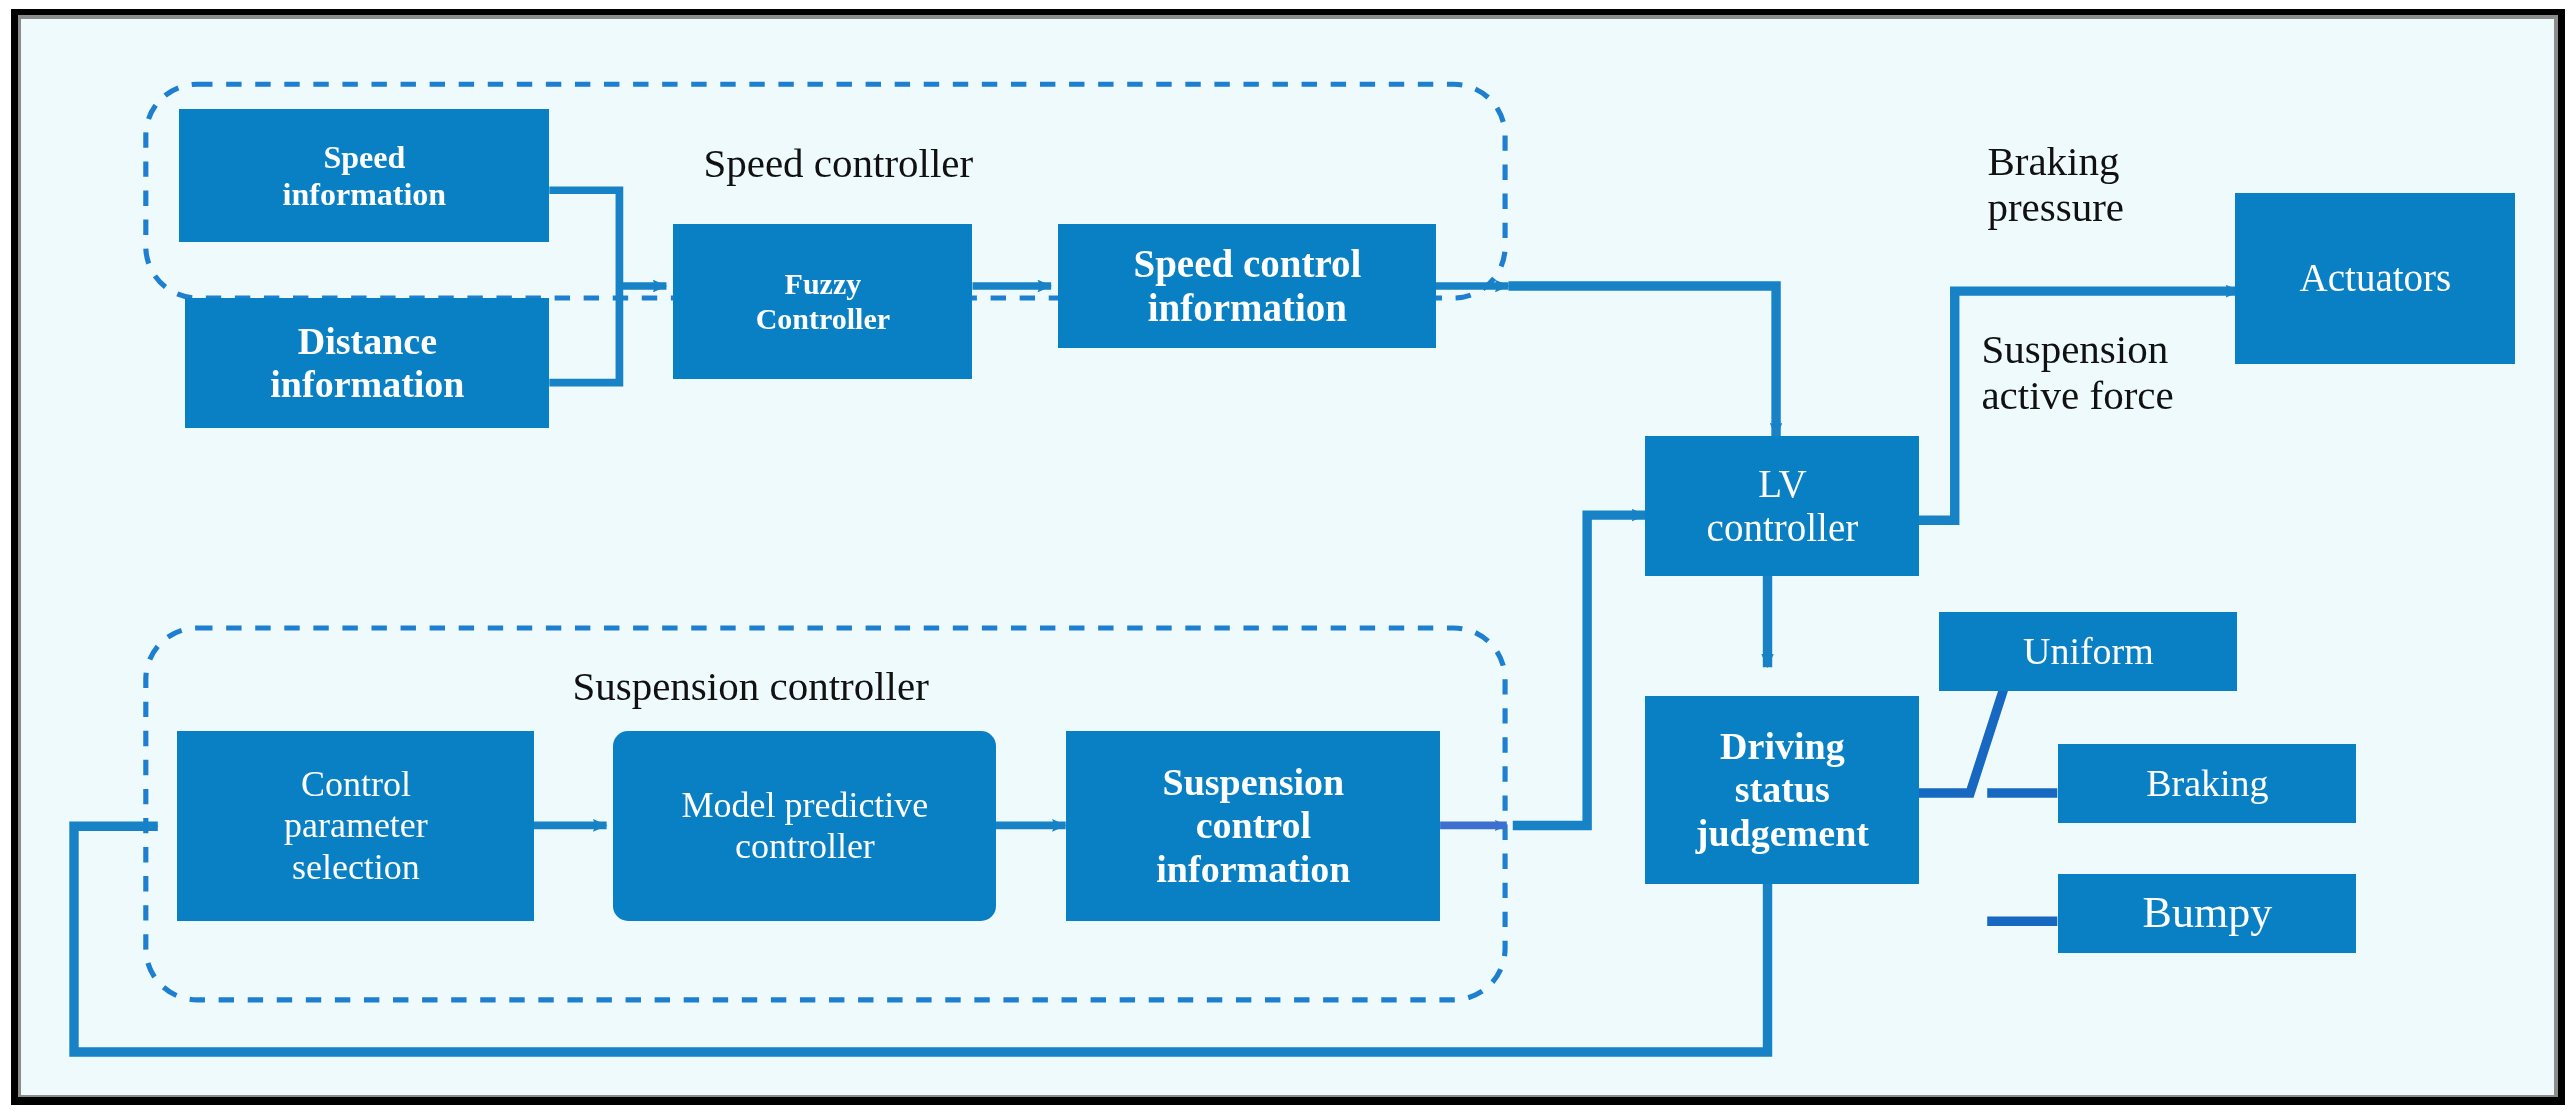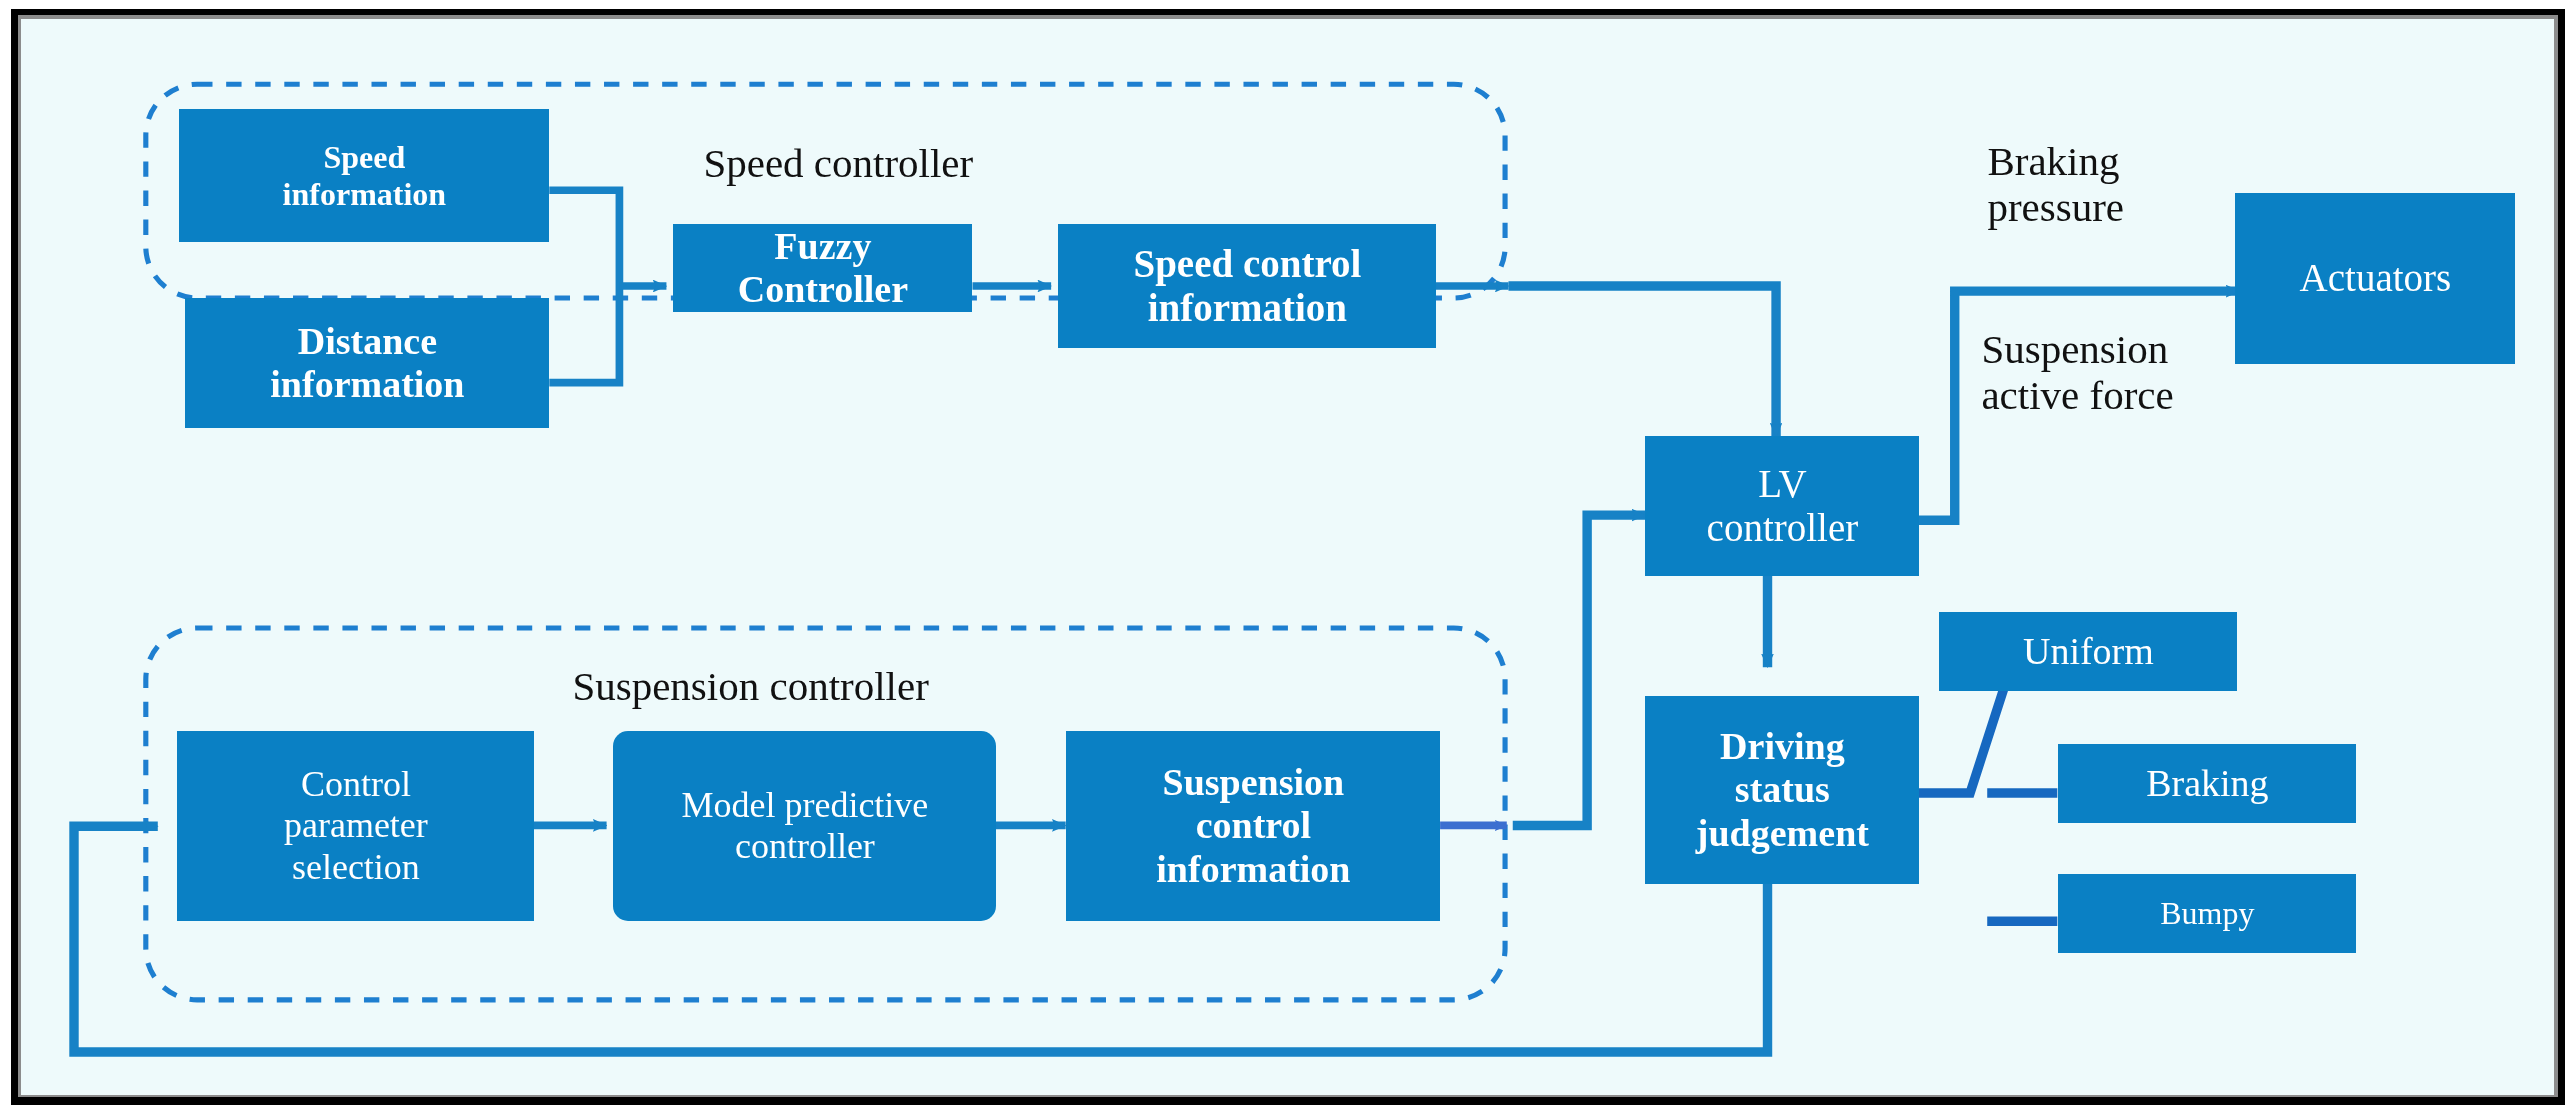--- a/index.html
+++ b/index.html
@@ -134,21 +134,21 @@
     <div class="group-label" style="left:682px; top:120px; font-size:41px;">Speed controller</div>
 
     <div class="group-label" style="left:551px; top:643px; font-size:41px;">Suspension controller</div>
 
     <div class="node-box bold" style="left: 158px; top: 90px; width: 370px; height: 133px; font-size: 32px; white-space: pre-line;">Speed
 information</div>
 
     <div class="node-box bold" style="left: 164px; top: 279px; width: 364px; height: 130px; font-size: 38px; white-space: pre-line;">Distance
 information</div>
 
-    <div class="node-box bold" style="left: 652px; top: 205px; width: 299px; height: 88px; font-size: 38px; white-space: pre-line;">Fuzzy
+    <div class="node-box bold" style="left: 652px; top: 205px; width: 299px; height: 155px; font-size: 30px; white-space: pre-line;">Fuzzy
 Controller</div>
 
     <div class="node-box bold" style="left: 1037px; top: 205px; width: 378px; height: 124px; font-size: 39px; white-space: pre-line;">Speed control
 information</div>
 
     <div class="node-box" style="left: 156px; top: 712px; width: 357px; height: 190px; font-size: 36px; white-space: pre-line;">Control
 parameter
 selection</div>
 
     <div class="node-box" style="left: 592px; top: 712px; width: 383px; height: 190px; font-size: 36px; white-space: pre-line; border-radius: 15px;">Model predictive
@@ -164,21 +164,21 @@
     <div class="node-box bold" style="left: 1624px; top: 648px; width: 274px; height: 188px; font-size: 38px; white-space: pre-line; margin-top: 29px;">Driving
 status
 judgement</div>
 
     <div class="node-box" style="left:2214px; top:174px; width:280px; height:171px; font-size:39px;">Actuators</div>
 
     <div class="node-box" style="left:1918px; top:593px; width:298px; height:79px; font-size:38px;">Uniform</div>
 
     <div class="node-box" style="left:2037px; top:725px; width:298px; height:79px; font-size:38px;">Braking</div>
 
-    <div class="node-box" style="left:2037px; top:855px; width:298px; height:79px; font-size:32px;">Bumpy</div>
+    <div class="node-box" style="left:2037px; top:855px; width:298px; height:79px; font-size:44px;">Bumpy</div>
 
     <div class="edge-label" style="left: 1966px; top: 120px; font-size: 41px; text-align: left; white-space: pre-line;">Braking
 pressure</div>
 
     <div class="edge-label" style="left: 1960px; top: 308px; font-size: 41px; text-align: left; white-space: pre-line;">Suspension
 active force</div>
 
   </div>
 </div>
 

